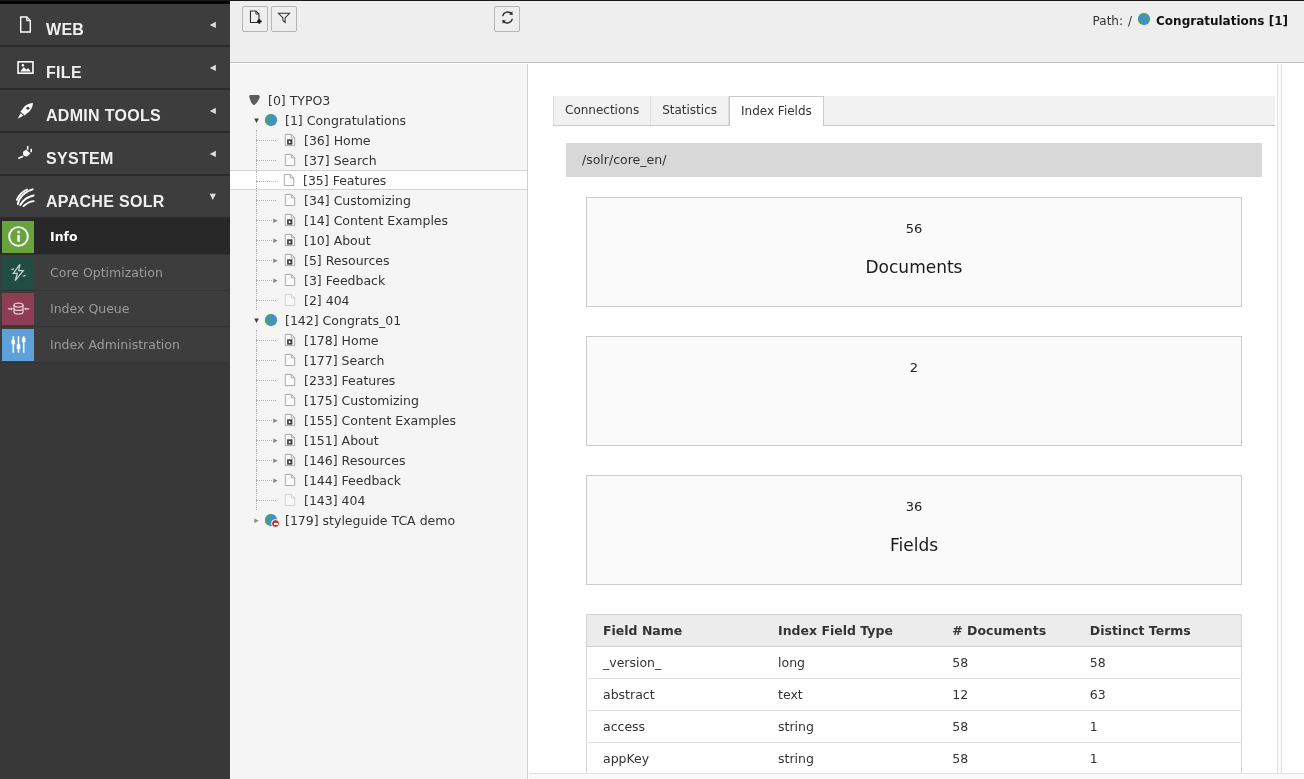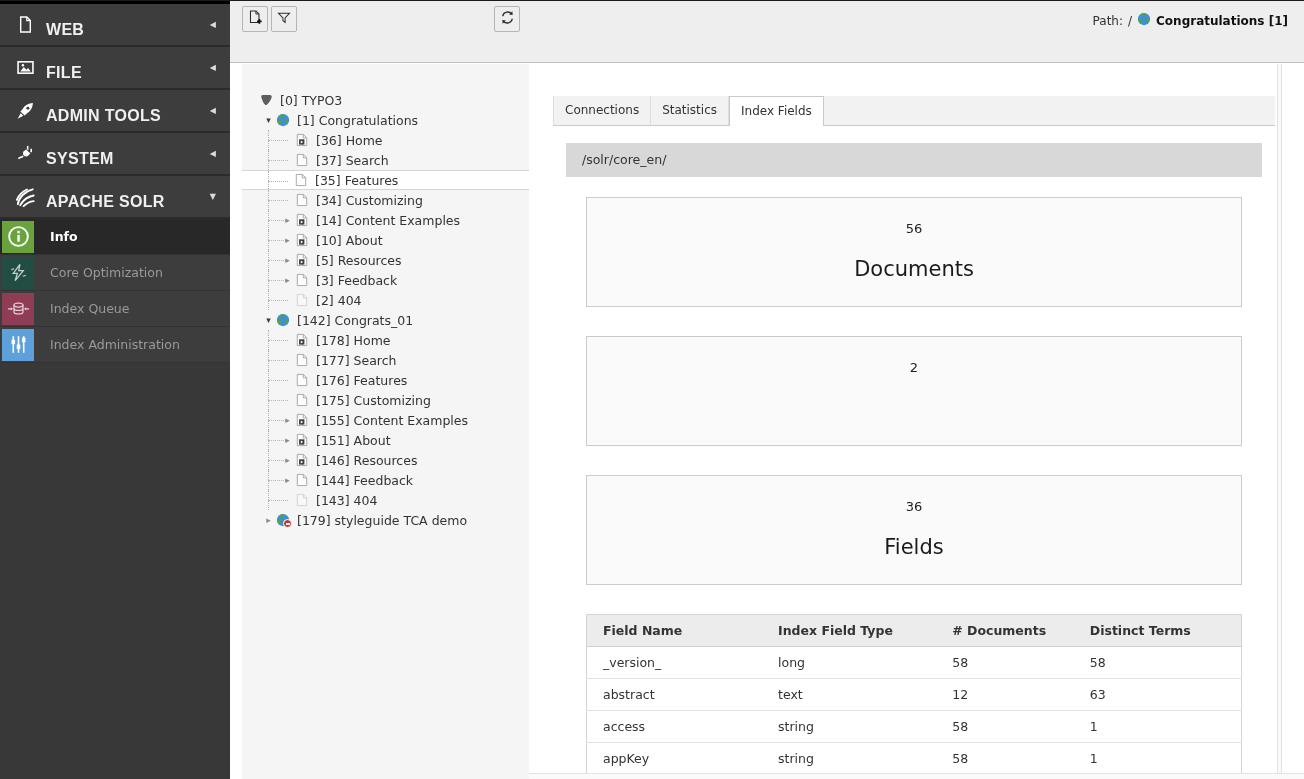--- a/index.html
+++ b/index.html
@@ -20,21 +20,21 @@
   .sb-item .lbl{margin-left:16px;color:#9a9a9a;font-size:12.5px;}
   .sb-item.active .lbl{color:#fff;font-weight:bold;}
 
   
   .docheader{position:absolute;left:230px;right:0;top:0;height:63px;background:#eee;border-bottom:1px solid #c3c3c3;border-top:1px solid #1e1e1e;}
   .dh-btn{position:absolute;top:5px;width:26px;height:26px;border:1px solid #b5b5b5;border-radius:2px;background:#eee;display:flex;align-items:center;justify-content:center;cursor:pointer;padding:0;}
   .breadcrumb{position:absolute;right:16px;top:11px;display:flex;align-items:center;gap:5px;font-size:12px;color:#333;}
   .breadcrumb b{font-weight:bold;color:#111;}
 
   
-  .tree-panel{position:absolute;left:242px;top:64px;width:298px;bottom:0;background:#f5f5f5;border-right:1px solid #d0d0d0;padding-top:26px;overflow:hidden;}
+  .tree-panel{position:absolute;left:230px;top:64px;width:298px;bottom:0;background:#f5f5f5;border-right:1px solid #d0d0d0;padding-top:26px;overflow:hidden;}
   .tree-row{height:20px;display:flex;align-items:center;font-size:12.5px;color:#333;position:relative;cursor:pointer;white-space:nowrap;}
   .tree-row.selected{background:#fff;border-top:1px solid #d4d4d4;border-bottom:1px solid #d4d4d4;}
   .tgl{width:13px;flex:0 0 13px;text-align:center;font-size:9px;line-height:20px;color:#3c3c3c;z-index:2;cursor:pointer;}
   .tgl.right{color:#8a8a8a;}
   .ticon{width:16px;flex:0 0 16px;display:flex;align-items:center;justify-content:center;margin-right:6px;z-index:2;}
   .ticon.dim{opacity:.45;}
   .tlabel{position:relative;z-index:2;}
   .vguide{position:absolute;left:26px;top:0;bottom:0;border-left:1px dotted #b3b3b3;z-index:0;}
   .hguide{position:absolute;left:26px;top:10px;width:20px;border-top:1px dotted #b3b3b3;z-index:0;}
   .ghbadge{position:relative;display:inline-block;width:14px;height:14px;}
@@ -45,21 +45,21 @@
   .content{position:absolute;left:529px;top:64px;right:0;bottom:0;background:#fff;}
   .tabbar{position:absolute;left:24px;right:29px;top:32px;height:30px;background:#f2f2f2;border-bottom:1px solid #c9c9c9;display:flex;align-items:flex-end;}
   .tab{height:29px;line-height:29px;padding:0 11px;font-size:12px;color:#333;cursor:pointer;border-right:1px solid #dedede;}
   .tab:first-child{border-left:1px solid #dedede;}
   .tab.active{background:#fff;border:1px solid #c9c9c9;border-bottom:none;height:30px;margin-bottom:-1px;}
   .tabcontent{position:absolute;left:24px;right:29px;top:62px;bottom:0;background:#fff;padding:17px 13px 0 13px;overflow:hidden;}
   .core-bar{height:34px;line-height:34px;background:#d8d8d8;padding-left:16px;font-size:12.5px;color:#333;cursor:pointer;}
   .panel-body{padding:20px 20px 0 20px;}
   .stat-card{height:110px;border:1px solid #ccc;background:#fafafa;margin-bottom:29px;text-align:center;}
   .stat-card .num{padding-top:23px;font-size:13px;color:#222;}
-  .stat-card .lbl{margin-top:21px;font-size:21px;color:#1a1a1a;}
+  .stat-card .lbl{margin-top:21px;font-size:17px;color:#1a1a1a;}
   table.fields{width:100%;border-collapse:collapse;border:1px solid #d4d4d4;font-size:12.5px;color:#333;}
   table.fields th{background:#ececec;font-weight:bold;text-align:left;padding:8px 16px;border-bottom:1px solid #cfcfcf;}
   table.fields td{padding:8px 16px;border-top:1px solid #e2e2e2;background:#fff;}
   .vtrack{position:absolute;right:22px;top:0;bottom:6px;width:5px;background:#fafafa;border-left:1px solid #e2e2e2;border-right:1px solid #e2e2e2;}
   .htrack{position:absolute;left:0;right:0;bottom:0;height:6px;background:#fafafa;border-top:1px solid #e2e2e2;}
 </style>
 </head>
 <body>
 
 <div class="topline"></div>
@@ -392,21 +392,21 @@
       <div class="tree-row" style="padding-left: 39px;">
         <span class="vguide"></span>
         <span class="hguide"></span>
         <span class="tgl"></span>
         <span class="ticon">
           <svg viewBox="0 0 14 16" width="12" height="14">
             <path d="M1.5 1.5h7l4 4v9h-11z" fill="#fdfdfd" stroke="#9e9e9e" stroke-width="1"></path>
             <path d="M8.5 1.5v4h4" fill="none" stroke="#9e9e9e" stroke-width="1"></path>
           </svg>
         </span>
-        <span class="tlabel">[176] Features</span>
+        <span class="tlabel">[233] Features</span>
       </div>
       <div class="tree-row" style="padding-left: 39px;">
         <span class="vguide"></span>
         <span class="hguide"></span>
         <span class="tgl"></span>
         <span class="ticon">
           <svg viewBox="0 0 14 16" width="12" height="14">
             <path d="M1.5 1.5h7l4 4v9h-11z" fill="#fdfdfd" stroke="#9e9e9e" stroke-width="1"></path>
             <path d="M8.5 1.5v4h4" fill="none" stroke="#9e9e9e" stroke-width="1"></path>
           </svg>

